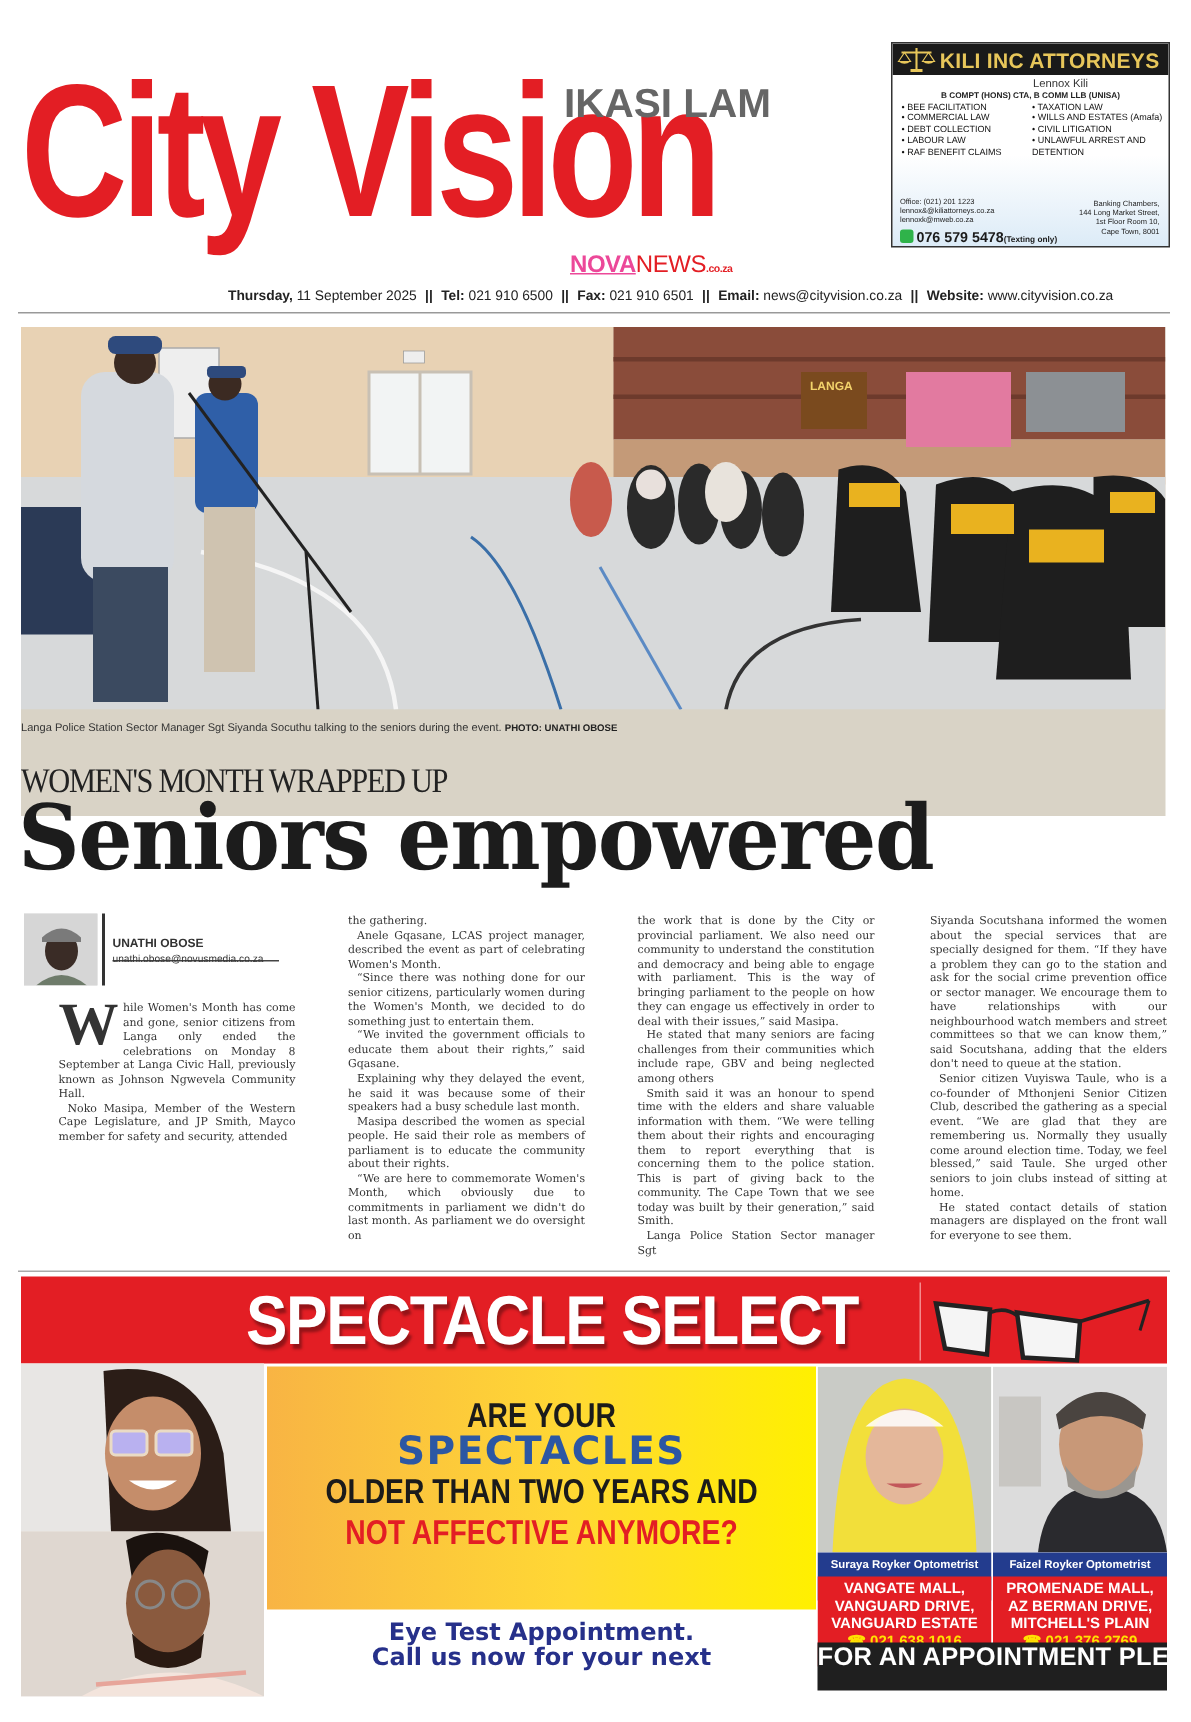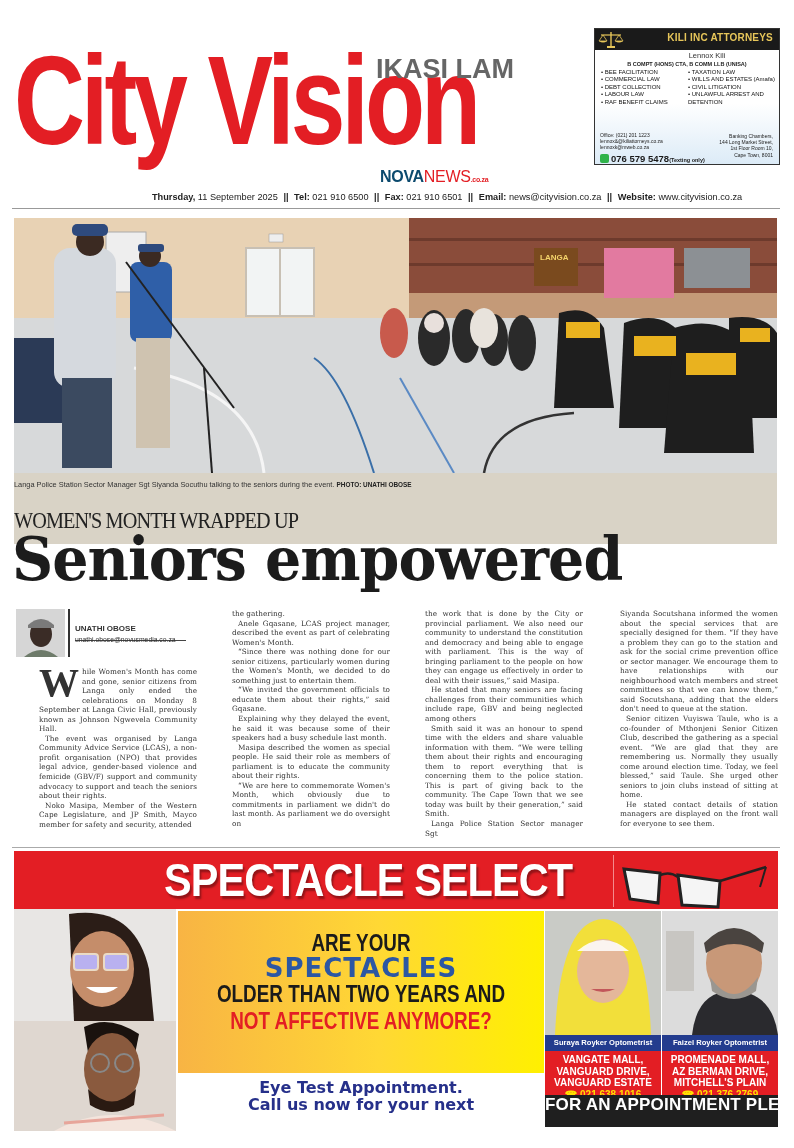--- a/index.html
+++ b/index.html
@@ -17,42 +17,42 @@
   }
   .tagline {
     position: absolute; left: 376px; top: 54px;
     font-family: "Liberation Sans", sans-serif; font-weight: bold;
     font-size: 27px; color: #666666; letter-spacing: 0px;
   }
   .nova {
     position: absolute; left: 380px; top: 168px;
     font-family: "Liberation Sans", sans-serif; font-size: 16px; letter-spacing: -0.3px;
   }
-  .nova .n1 { color: #0c4a6e; font-weight: bold; }
+  .nova .n1 { color: #ec4899; font-weight: bold; text-decoration: underline; }
   .nova .n2 { color: #e31e24; }
   .nova .n3 { color: #e31e24; font-size: 7px; font-weight: bold; }
   .infobar {
     position: absolute; left: 152px; top: 192px; width: 640px;
     font-family: "Liberation Sans", sans-serif; font-size: 9.2px; color: #222;
     white-space: nowrap;
   }
   .infobar b { font-weight: bold; }
   .infobar .sep { font-weight: bold; margin: 0 3px; }
   .rule-top { position: absolute; left: 12px; top: 208px; width: 768px; height: 1px; background: #999; }
 
   
   .kili {
     position: absolute; left: 594px; top: 28px; width: 186px; height: 137px;
     border: 1px solid #333;
     background: linear-gradient(180deg, #ffffff 0%, #ffffff 55%, #dcebf7 100%);
     font-family: "Liberation Sans", sans-serif; overflow: hidden;
   }
   .kili-head {
     height: 21px; background: #1a1a1a; color: #e7c65a;
-    font-weight: bold; font-size: 10px; text-align: right; padding: 3px 6px 0 0;
+    font-weight: bold; font-size: 14px; text-align: right; padding: 3px 6px 0 0;
     letter-spacing: 0.2px;
   }
   .kili-scale { position: absolute; left: 3px; top: 1px; width: 26px; height: 19px; }
   .kili-name { text-align: center; font-size: 7.5px; color: #333; margin-top: 1px; margin-left: 40px; }
   .kili-qual { text-align: center; font-size: 5.5px; font-weight: bold; color: #222; margin-top: 1px; }
   .kili-cols { display: flex; padding: 2px 4px 0 6px; font-size: 6px; color: #111; }
   .kili-cols ul { list-style: none; flex: 1; }
   .kili-cols li { line-height: 7.4px; }
   .kili-cols li::before { content: "• "; }
   .kili-foot { position: absolute; left: 5px; top: 103px; font-size: 5px; line-height: 6.2px; color: #222; }
@@ -304,21 +304,20 @@
     <path d="M12 16 Q25 4 38 16 L38 19 L12 19 Z" fill="#7a7a7a"></path>
     <path d="M8 48 Q25 34 42 48 Z" fill="#6e7b6a"></path>
   </svg>
 </div>
 <div class="byline-bar"></div>
 <div class="byline-name">UNATHI OBOSE</div>
 <div class="byline-email">unathi.obose@novusmedia.co.za</div>
 
 <div class="col col1">
   <p class="noindent"><span class="dropcap">W</span><span>hile Women's Month has come and gone, senior citizens from Langa only ended the celebrations on Monday 8 September at Langa Civic Hall, previously known as Johnson Ngwevela Community Hall.</span></p>
-  <p>The event was organised by Langa Community Advice Service (LCAS), a non-profit organisation (NPO) that provides legal advice, gender-based violence and femicide (GBV/F) support and community advocacy to support and teach the seniors about their rights.</p>
   <p>Noko Masipa, Member of the Western Cape Legislature, and JP Smith, Mayco member for safety and security, attended</p>
 </div>
 <div class="col col2">
   <p class="noindent">the gathering.</p>
   <p>Anele Gqasane, LCAS project manager, described the event as part of celebrating Women's Month.</p>
   <p>“Since there was nothing done for our senior citizens, particularly women during the Women's Month, we decided to do something just to entertain them.</p>
   <p>“We invited the government officials to educate them about their rights,” said Gqasane.</p>
   <p>Explaining why they delayed the event, he said it was because some of their speakers had a busy schedule last month.</p>
   <p>Masipa described the women as special people. He said their role as members of parliament is to educate the community about their rights.</p>
   <p>“We are here to commemorate Women's Month, which obviously due to commitments in parliament we didn't do last month. As parliament we do oversight on</p>

